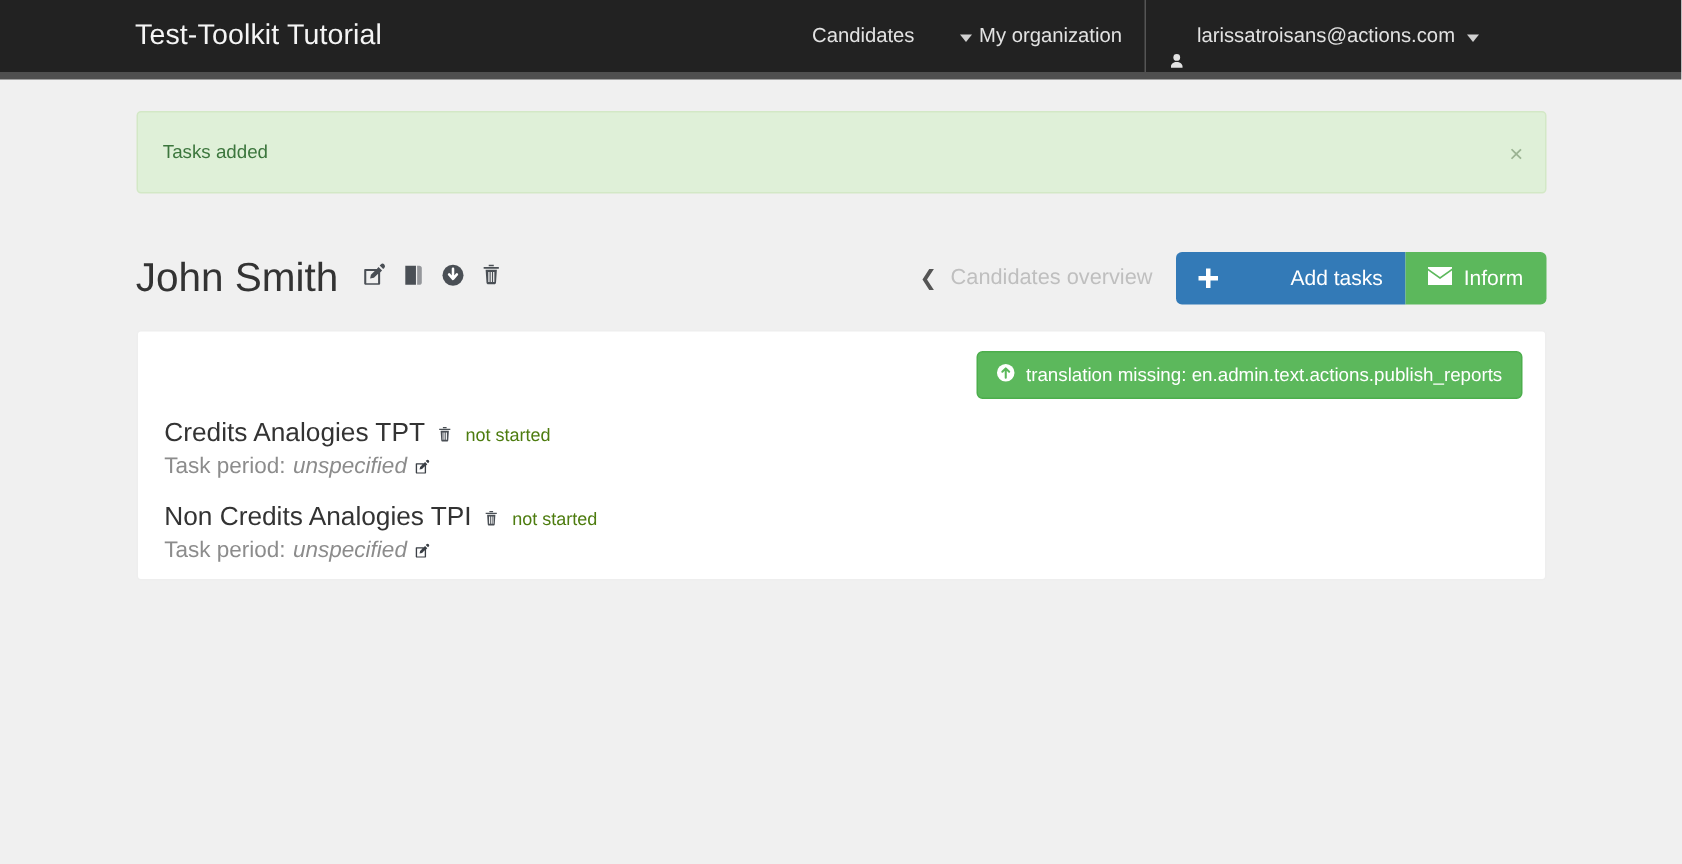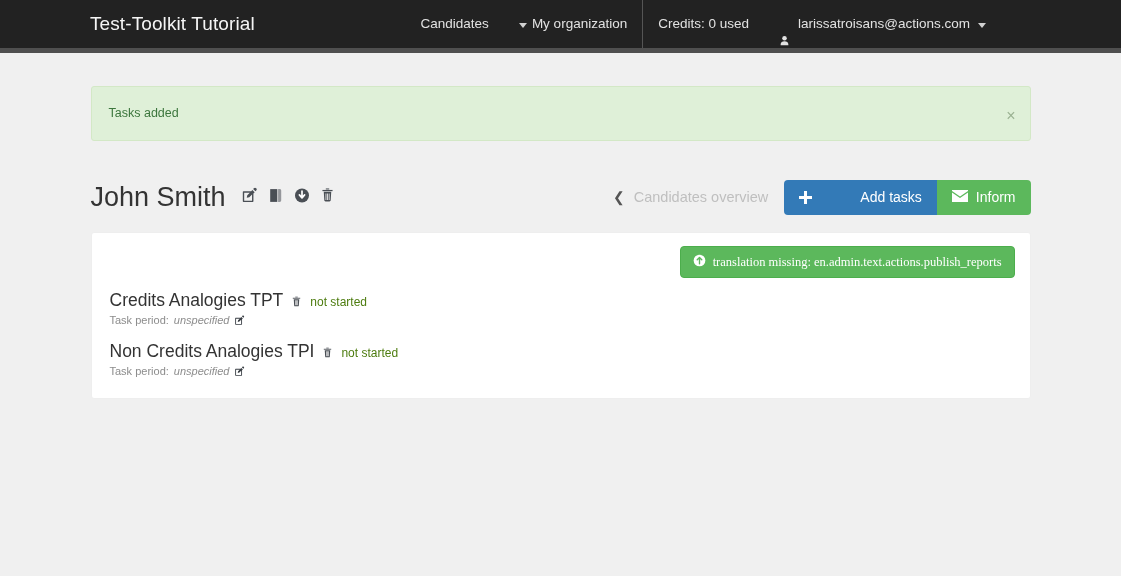--- a/index.html
+++ b/index.html
@@ -91,21 +91,21 @@
     width: 11px;
     height: 12px;
     position: relative;
     top: 1px;
     margin-right: 3px;
   }
 
   
   .container {
     width: 940px;
-    margin: 12px auto;
+    margin: 0 auto;
     padding-top: 21px;
   }
 
   
   .alert {
     position: relative;
     background: #dff0d8;
     border: 1px solid #d3e8c6;
     border-radius: 3px;
     padding: 19px 35px 19px 17px;
@@ -227,21 +227,21 @@
     display: flex;
     justify-content: flex-end;
     padding: 0 15px;
   }
   .btn-publish {
     background: #5cb85c;
     color: #fff;
     border: 1px solid #4cae4c;
     border-radius: 4px;
     font-size: 12.5px;
-    font-family: Liberation Serif, serif;
+    font-family: Liberation Sans, sans-serif;
     padding: 7px 12px;
     display: inline-flex;
     align-items: center;
     gap: 7px;
     cursor: pointer;
     white-space: nowrap;
     line-height: 1;
   }
 
   .task-list {
@@ -266,21 +266,21 @@
     display: inline-flex;
     position: relative;
     top: 2px;
   }
   .task-status {
     font-size: 12px;
     color: #4d7c0f;
     white-space: nowrap;
   }
   .task-meta {
-    font-size: 11px;
+    font-size: 15px;
     color: #8c8c8c;
     margin-top: 3px;
     display: flex;
     align-items: center;
     gap: 5px;
     white-space: nowrap;
   }
   .task-meta em { font-style: italic; }
   .meta-edit {
     cursor: pointer;
@@ -303,23 +303,20 @@
       </div>
       <div class="nav-item">
         <span class="caret-left"></span>
         <span>My organization</span>
       </div>
     </div>
 
     <div class="nav-sep"></div>
 
     <div class="nav-group">
-      <div class="nav-item plain">
-        <span>Credits: 0 used</span>
-      </div>
       <div class="nav-item">
         <span class="user-icon">
           <svg width="11" height="12" viewBox="0 0 16 16" fill="#e2e2e2">
             <circle cx="8" cy="4" r="3.3"></circle>
             <path d="M8 8.4c-3.1 0-5.6 1.9-5.6 4.2V14h11.2v-1.4c0-2.3-2.5-4.2-5.6-4.2z"></path>
           </svg>
         </span>
         <span>larissatroisans@actions.com</span>
         <span class="caret-down"></span>
       </div>

